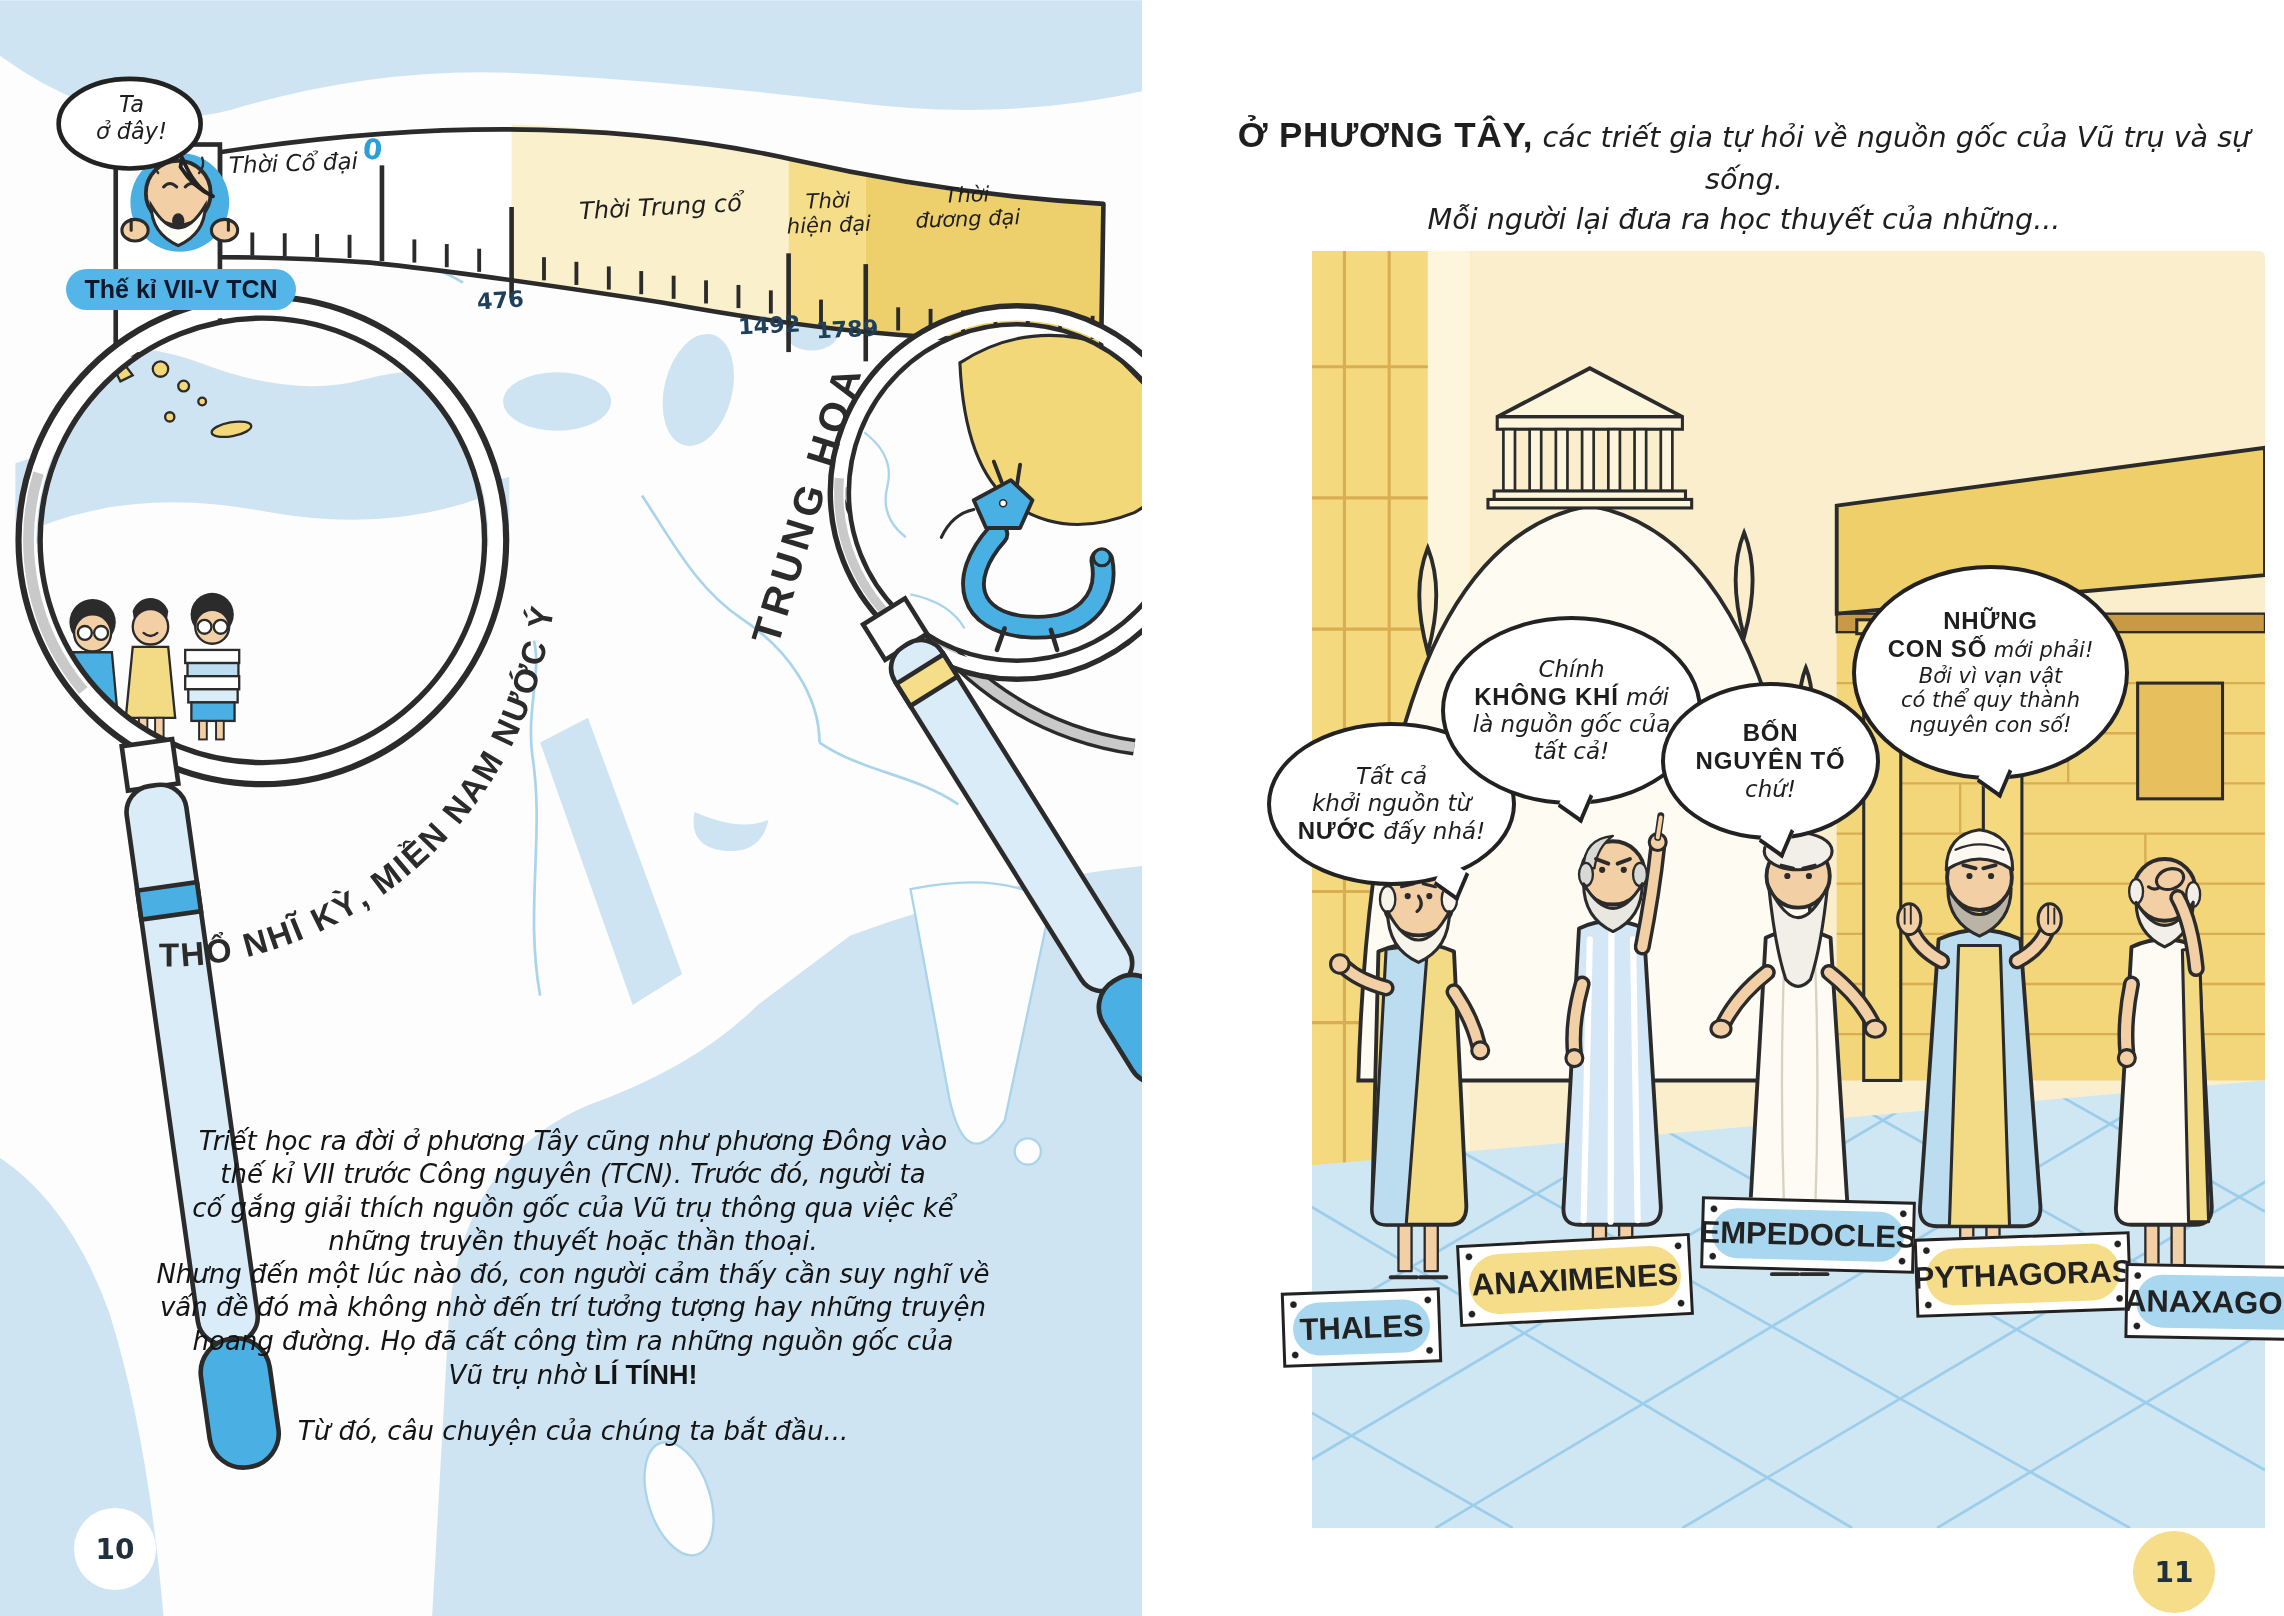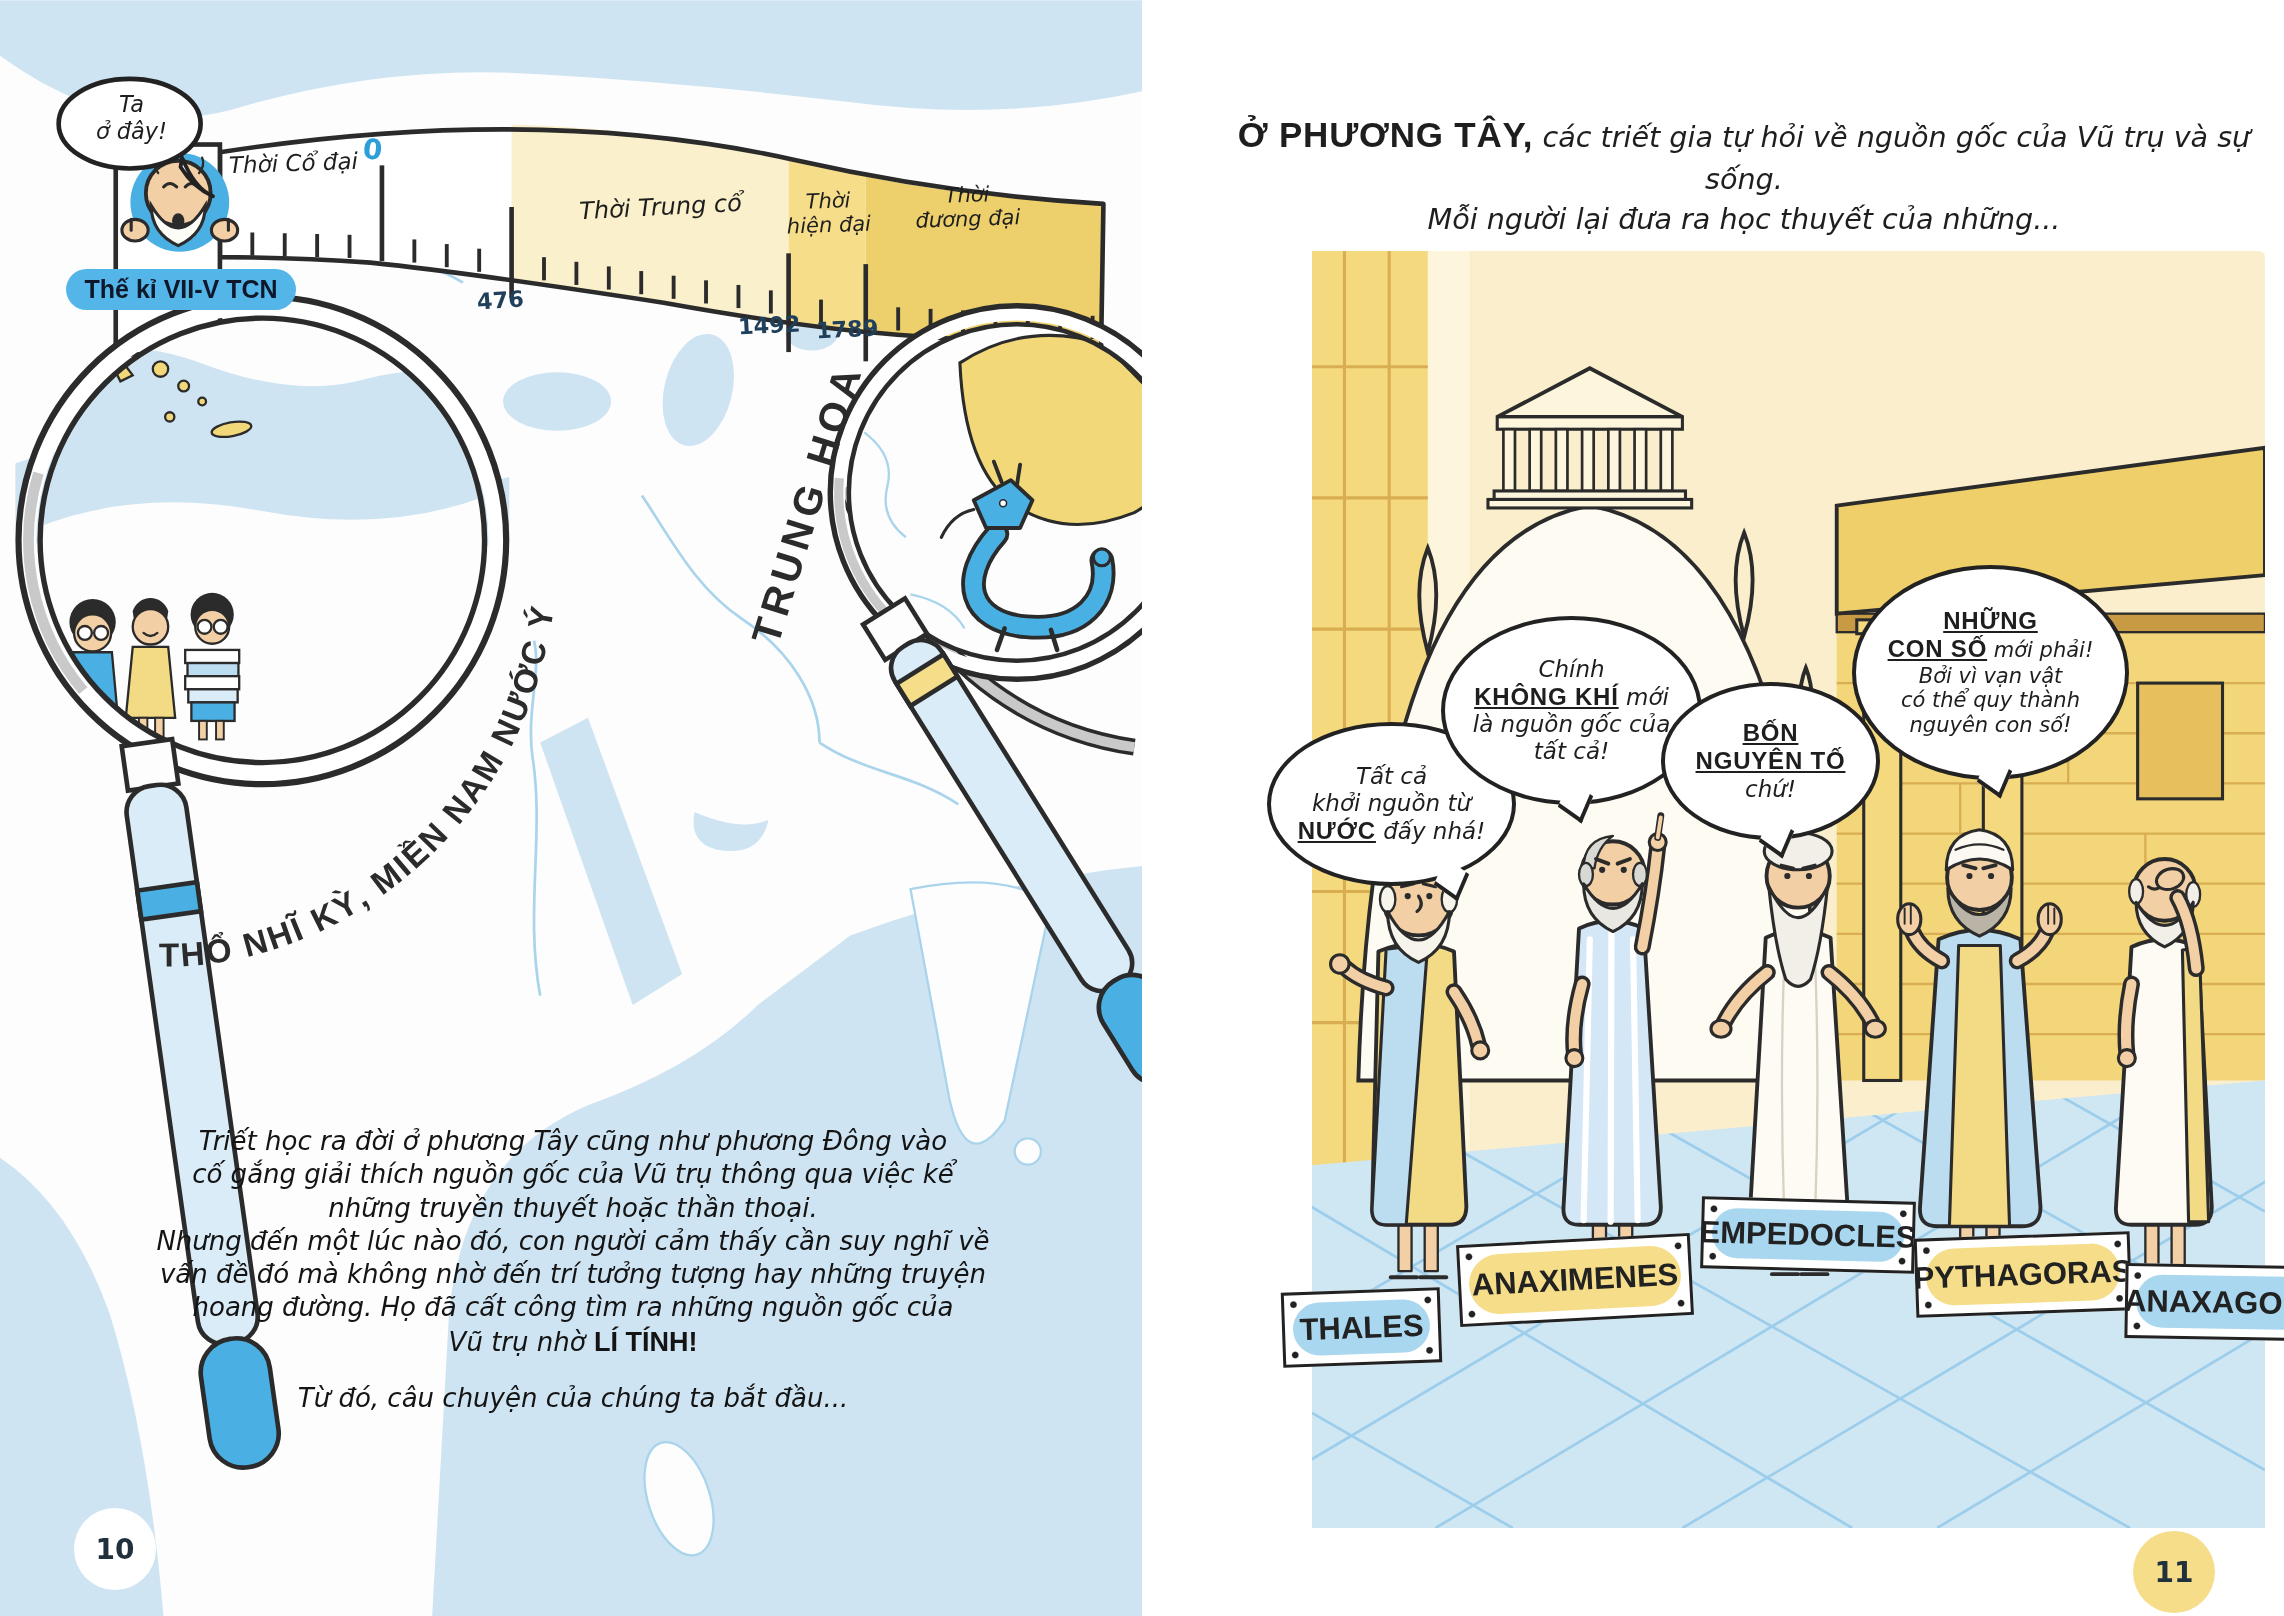--- a/index.html
+++ b/index.html
@@ -2,21 +2,21 @@
 <html style="font-size:12.3px"><head>
 <meta charset="utf-8">
 <style>
   html,body{margin:0;padding:0;background:#ffffff;}
   #stage{position:relative;width:2284px;height:1617px;background:#ffffff;overflow:hidden;
          font-family:"DejaVu Sans",sans-serif;color:#1e1e1e;}
   svg{display:block;}
   .abs{position:absolute;}
   
   .script{font-family:"DejaVu Sans",sans-serif;font-style:italic;font-weight:500;}
-  .caps{font-family:"Liberation Sans",sans-serif;font-weight:700;letter-spacing:0.8px;font-style:normal;text-decoration:underline;}
+  .caps{font-family:"Liberation Sans",sans-serif;font-weight:700;letter-spacing:0.8px;font-style:normal;}
   
   .tl-label{position:absolute;text-align:center;line-height:1.12;z-index:4;}
   #lbl-codai{left:228px;top:151px;width:131px;font-size:23px;transform:rotate(-2deg);}
   #lbl-zero{left:363px;top:134px;font-size:28px;font-weight:700;font-style:normal;color:#2d9fd8;transform:rotate(6deg);}
   #lbl-trungco{left:577px;top:194px;width:167px;font-size:24px;transform:rotate(-3deg);}
   #lbl-hiendai{left:776px;top:190px;width:105px;font-size:21px;transform:rotate(-2deg);}
   #lbl-duongdai{left:898px;top:184px;width:139px;font-size:21px;transform:rotate(-2deg);}
   .tl-date{position:absolute;font-family:"DejaVu Sans",sans-serif;font-weight:700;font-size:22.4px;color:#1f3f5a;z-index:4;}
   #lbl-476{left:477px;top:287px;transform:rotate(-4deg);}
   #lbl-1492{left:738px;top:312px;transform:rotate(-3deg);}
@@ -294,20 +294,21 @@
     <div>Thời</div>
     <div>đương đại</div>
   </div>
   <div class="tl-date" id="lbl-476">476</div>
   <div class="tl-date" id="lbl-1492">1492</div>
   <div class="tl-date" id="lbl-1789">1789</div>
   <div id="pill">Thế kỉ VII-V TCN</div>
 
   <div id="para" class="script">
     <div>Triết học ra đời ở phương Tây cũng như phương Đông vào</div>
+    <div>thế kỉ VII trước Công nguyên (TCN). Trước đó, người ta</div>
     <div>cố gắng giải thích nguồn gốc của Vũ trụ thông qua việc kể</div>
     <div>những truyền thuyết hoặc thần thoại.</div>
     <div>Nhưng đến một lúc nào đó, con người cảm thấy cần suy nghĩ về</div>
     <div>vấn đề đó mà không nhờ đến trí tưởng tượng hay những truyện</div>
     <div>hoang đường. Họ đã cất công tìm ra những nguồn gốc của</div>
     <div><span>Vũ trụ nhờ </span><span class="caps-inline">LÍ TÍNH!</span></div>
     <div class="closing">Từ đó, câu chuyện của chúng ta bắt đầu...</div>
   </div>
 
   <div class="badge" id="badge10">10</div>

